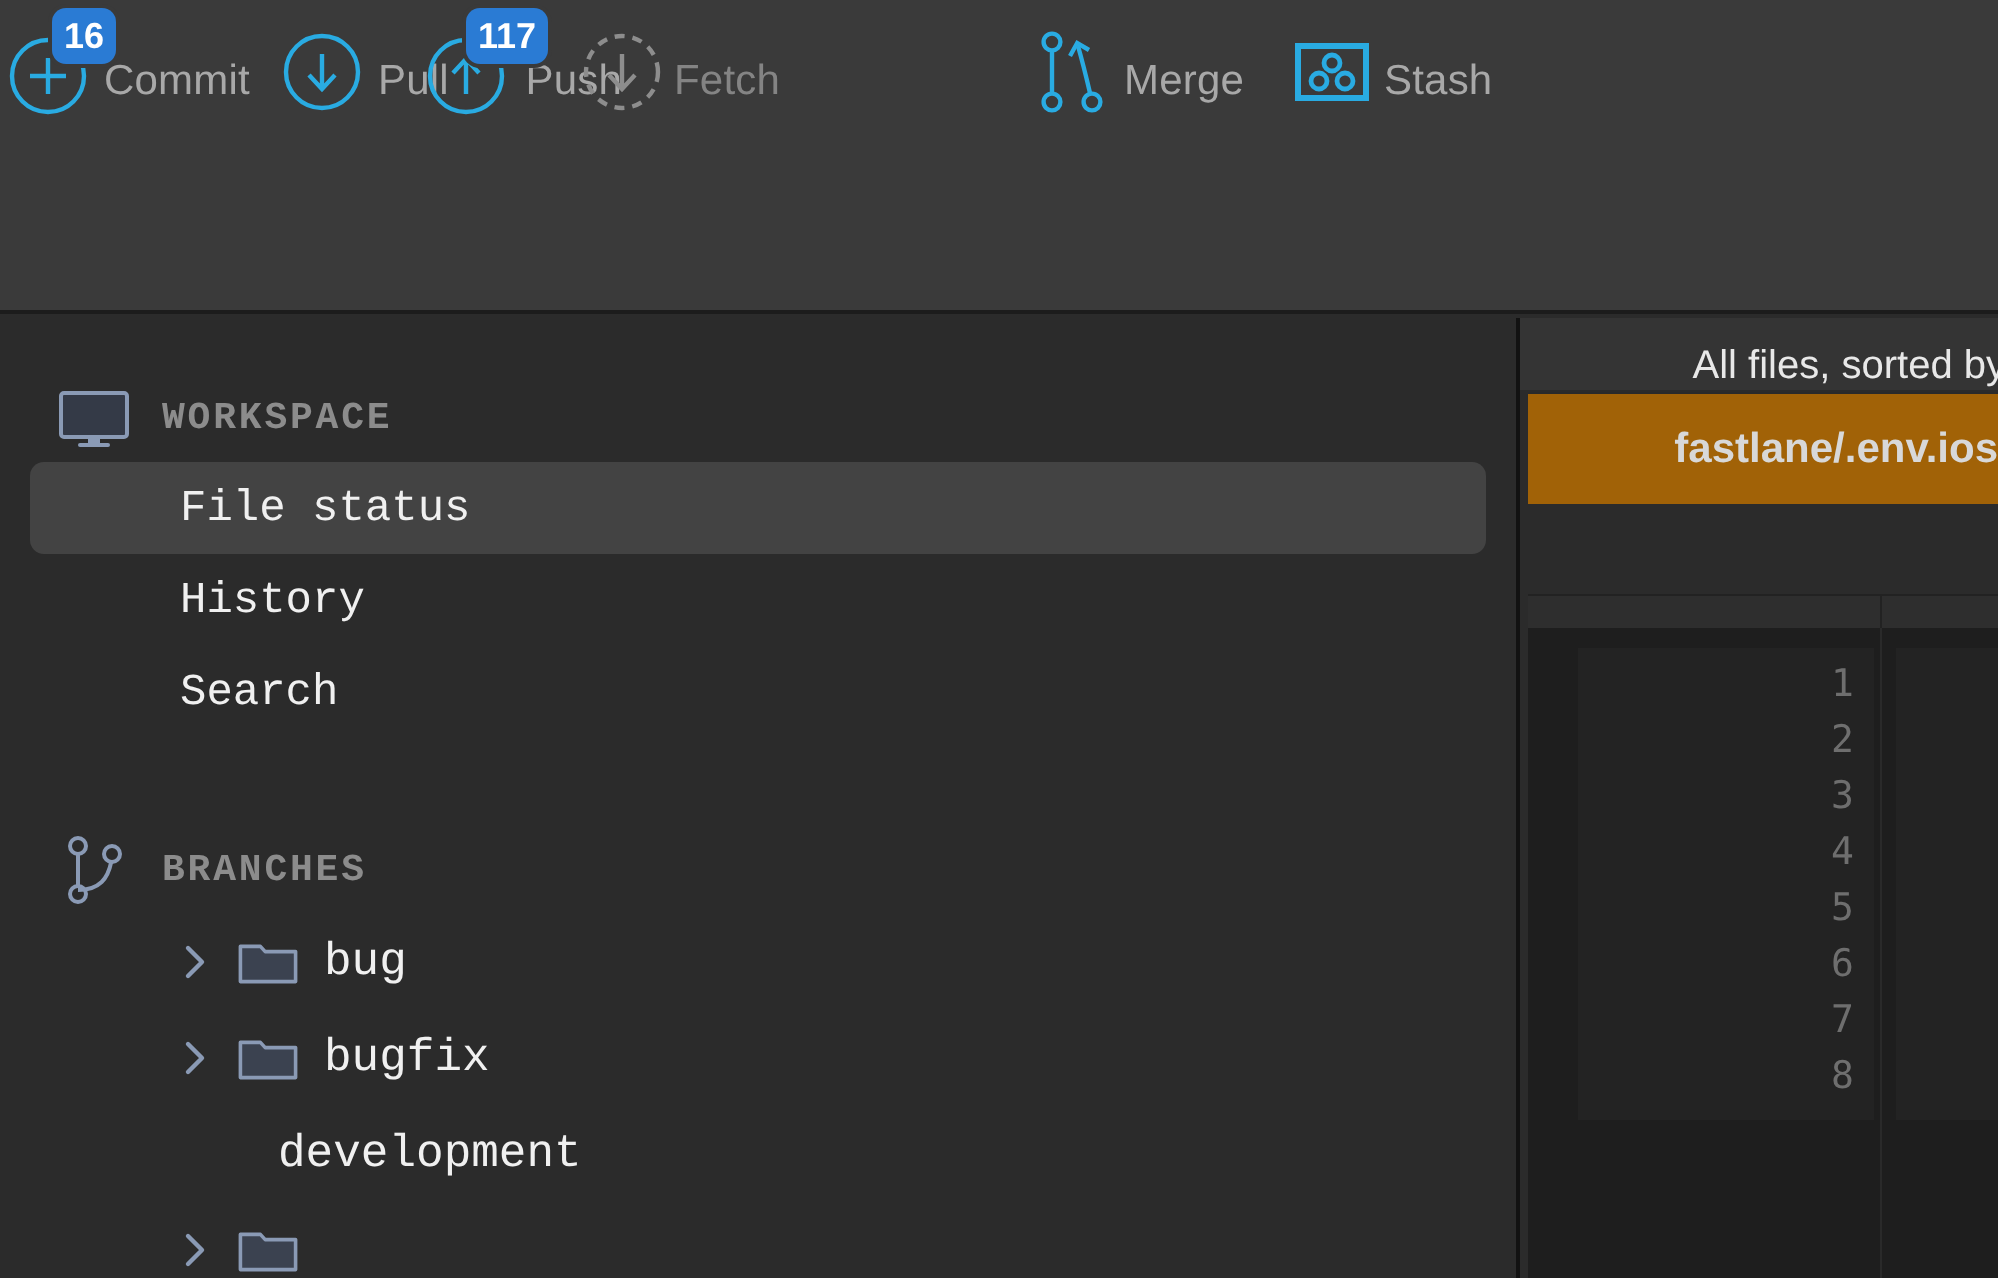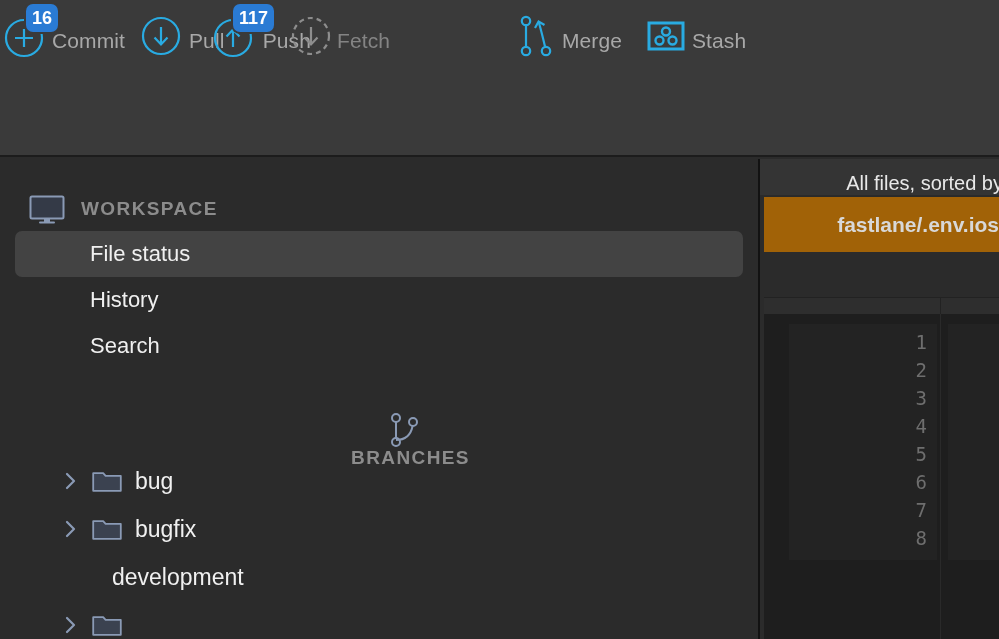--- a/index.html
+++ b/index.html
@@ -49,20 +49,21 @@
     line-height: 1;
     box-shadow: 0 0 0 2px #3a3a3a;
   }
 
   
   .sidebar {
     position: absolute; left: 0; top: 159px;
     width: 794px; height: 480px;
     background: #2b2b2b;
     overflow: hidden;
+    font-family: Liberation Mono, monospace;
   }
   .section-head {
     display: flex; align-items: center;
     height: 44px;
     padding-left: 27px;
   }
   .section-head .sh-icon {
     width: 40px; height: 34px;
     display: flex; align-items: center; justify-content: center;
     margin-right: 14px;
@@ -87,20 +88,21 @@
     border-radius: 7px;
     width: 728px;
   }
   .branch-row {
     position: relative;
     height: 48px;
     display: flex; align-items: center;
     padding-left: 62px;
     font-size: 23px;
     color: #f0f0f0;
+    margin-left: 27px;
   }
   .chev {
     width: 18px; height: 18px;
     margin-right: 12px;
     flex: 0 0 auto;
     display: flex; align-items: center; justify-content: center;
   }
   .folder {
     width: 30px; height: 24px;
     margin-right: 13px;
@@ -275,21 +277,21 @@
           <span>File status</span>
         </div>
         <div class="nav-row">
           <span>History</span>
         </div>
         <div class="nav-row">
           <span>Search</span>
         </div>
       </div>
 
-    <div class="section-head" style="margin-top:44px;flex-direction:column;">
+    <div class="section-head" style="margin-top:44px;">
       <span class="sh-icon">
         <svg width="34" height="36" viewBox="0 0 34 36">
           <circle cx="9" cy="6" r="4" fill="none" stroke="#8a9ab5" stroke-width="2"></circle>
           <circle cx="9" cy="30" r="4" fill="none" stroke="#8a9ab5" stroke-width="2"></circle>
           <circle cx="26" cy="10" r="4" fill="none" stroke="#8a9ab5" stroke-width="2"></circle>
           <path d="M9 10 L9 26" stroke="#8a9ab5" stroke-width="2" fill="none"></path>
           <path d="M9 28 C 20 28, 24 22, 25.6 14" stroke="#8a9ab5" stroke-width="2" fill="none"></path>
         </svg>
       </span>
       <span class="sh-label">BRANCHES</span>

